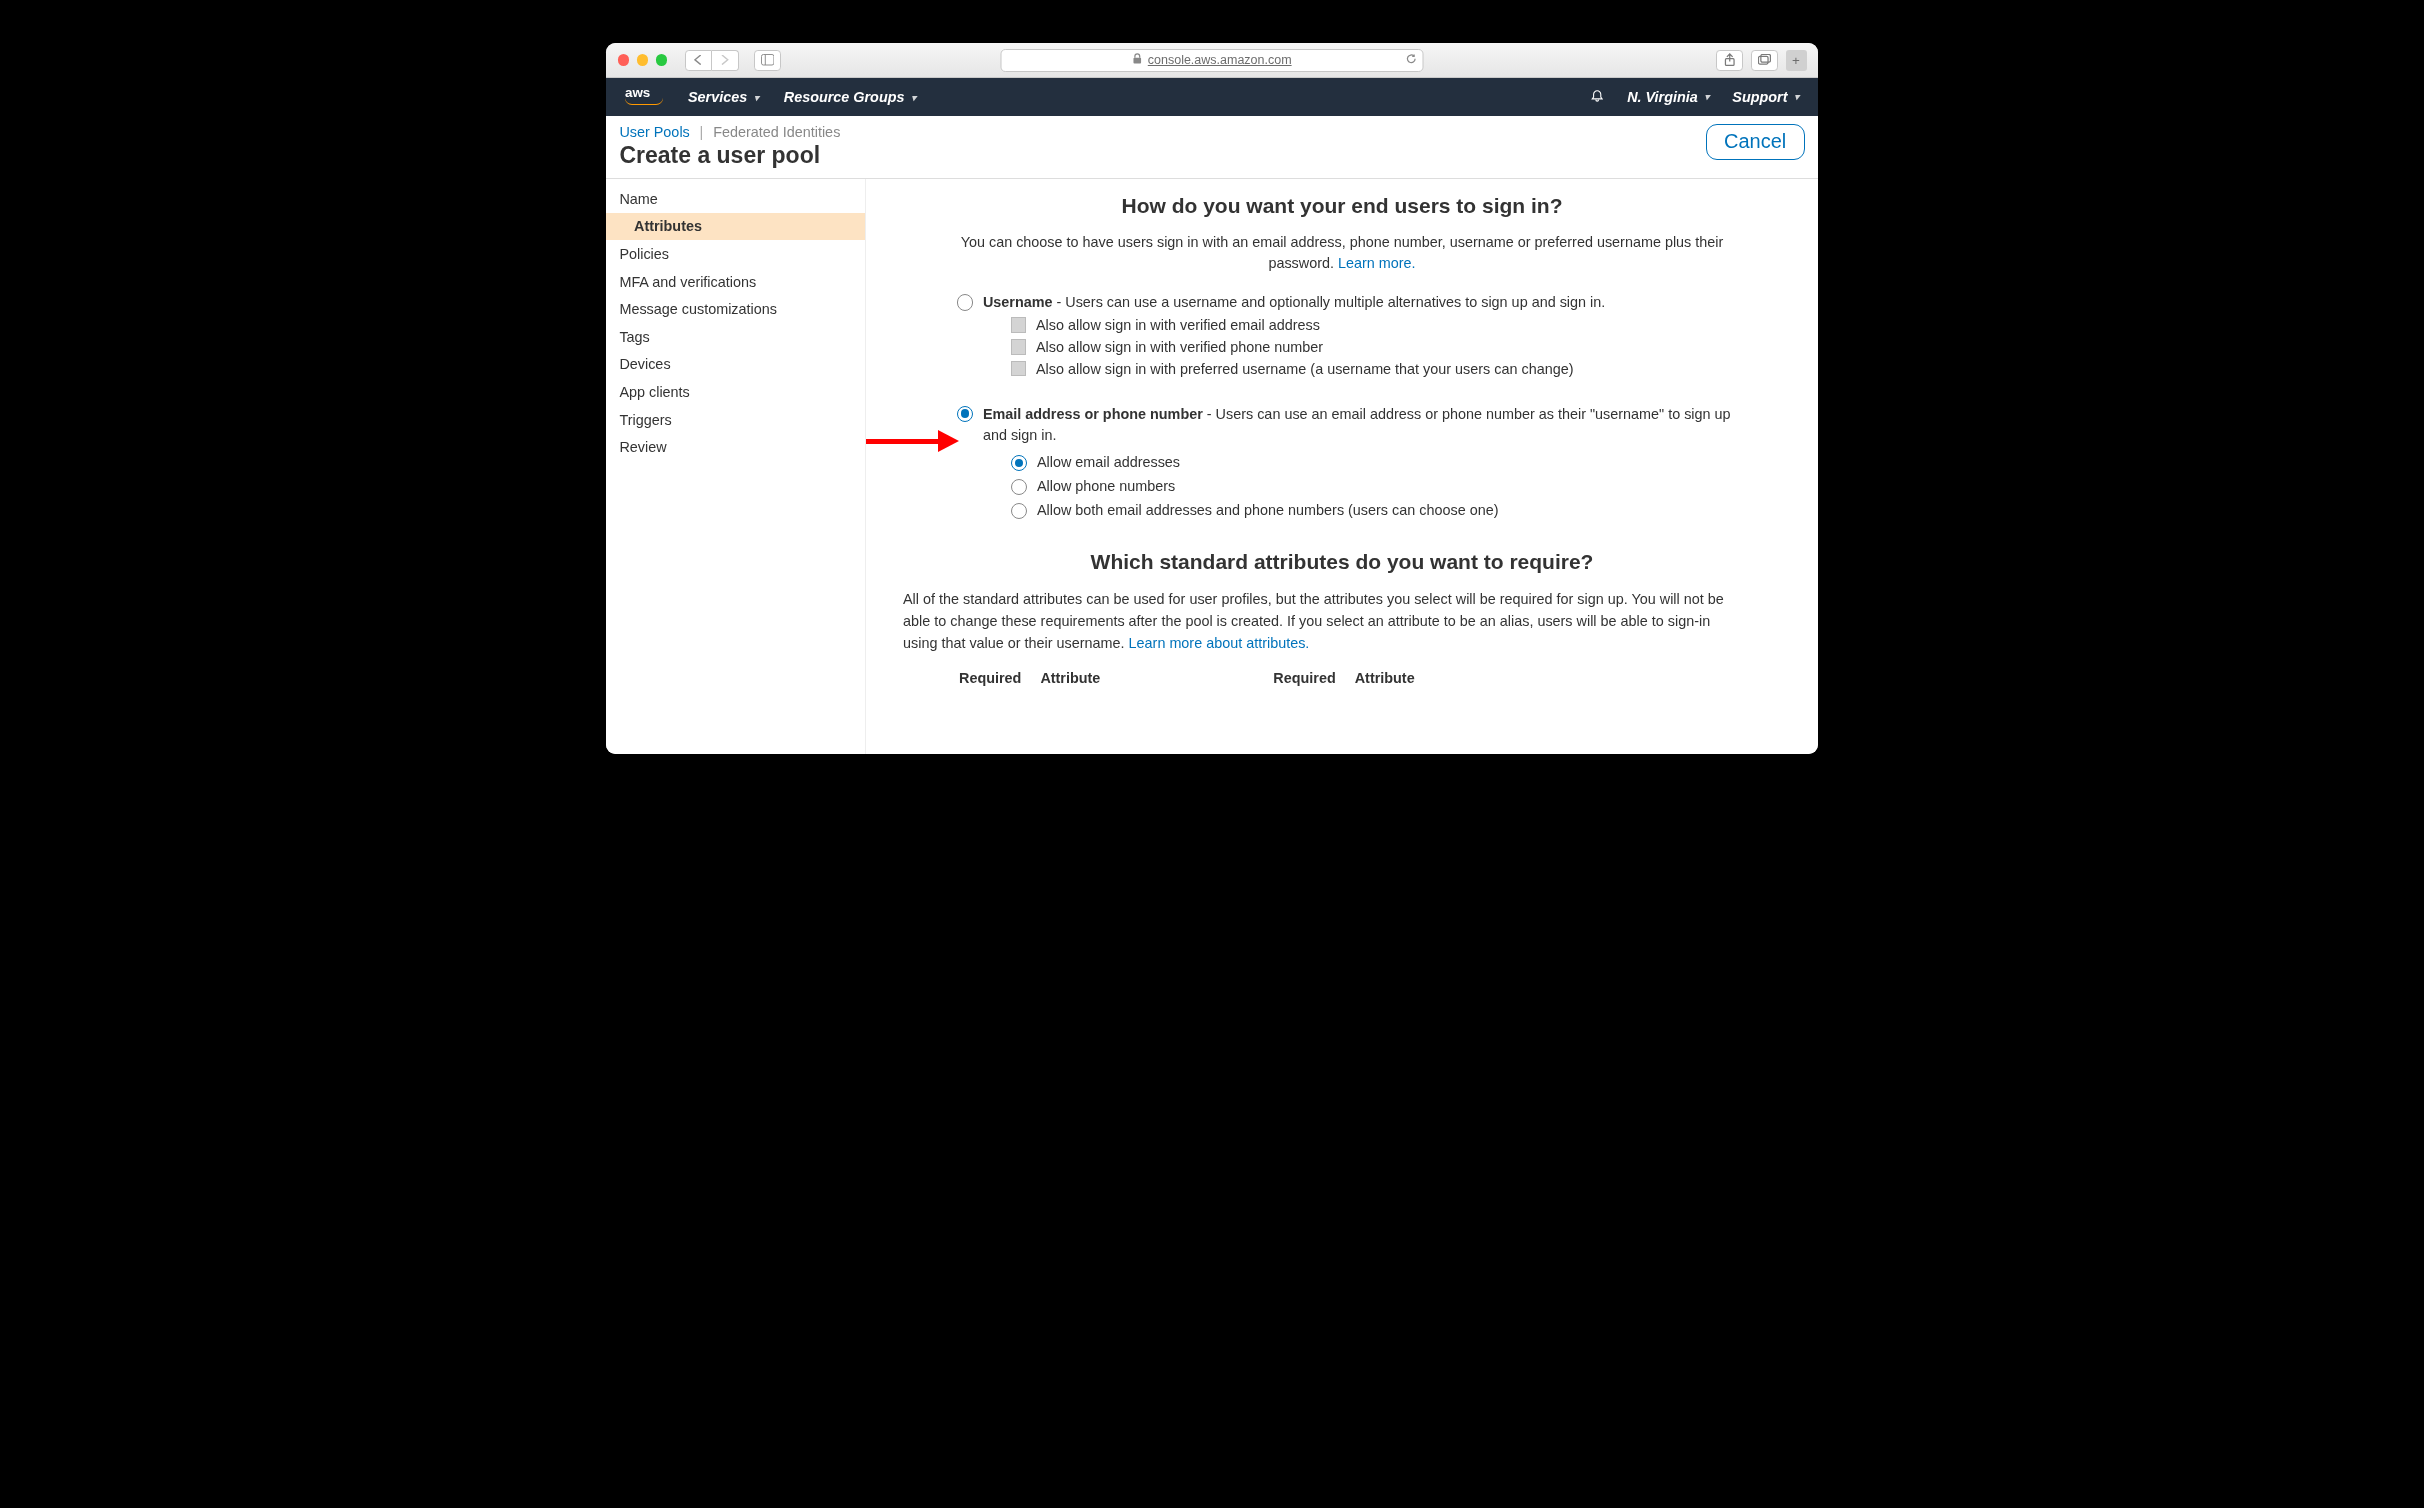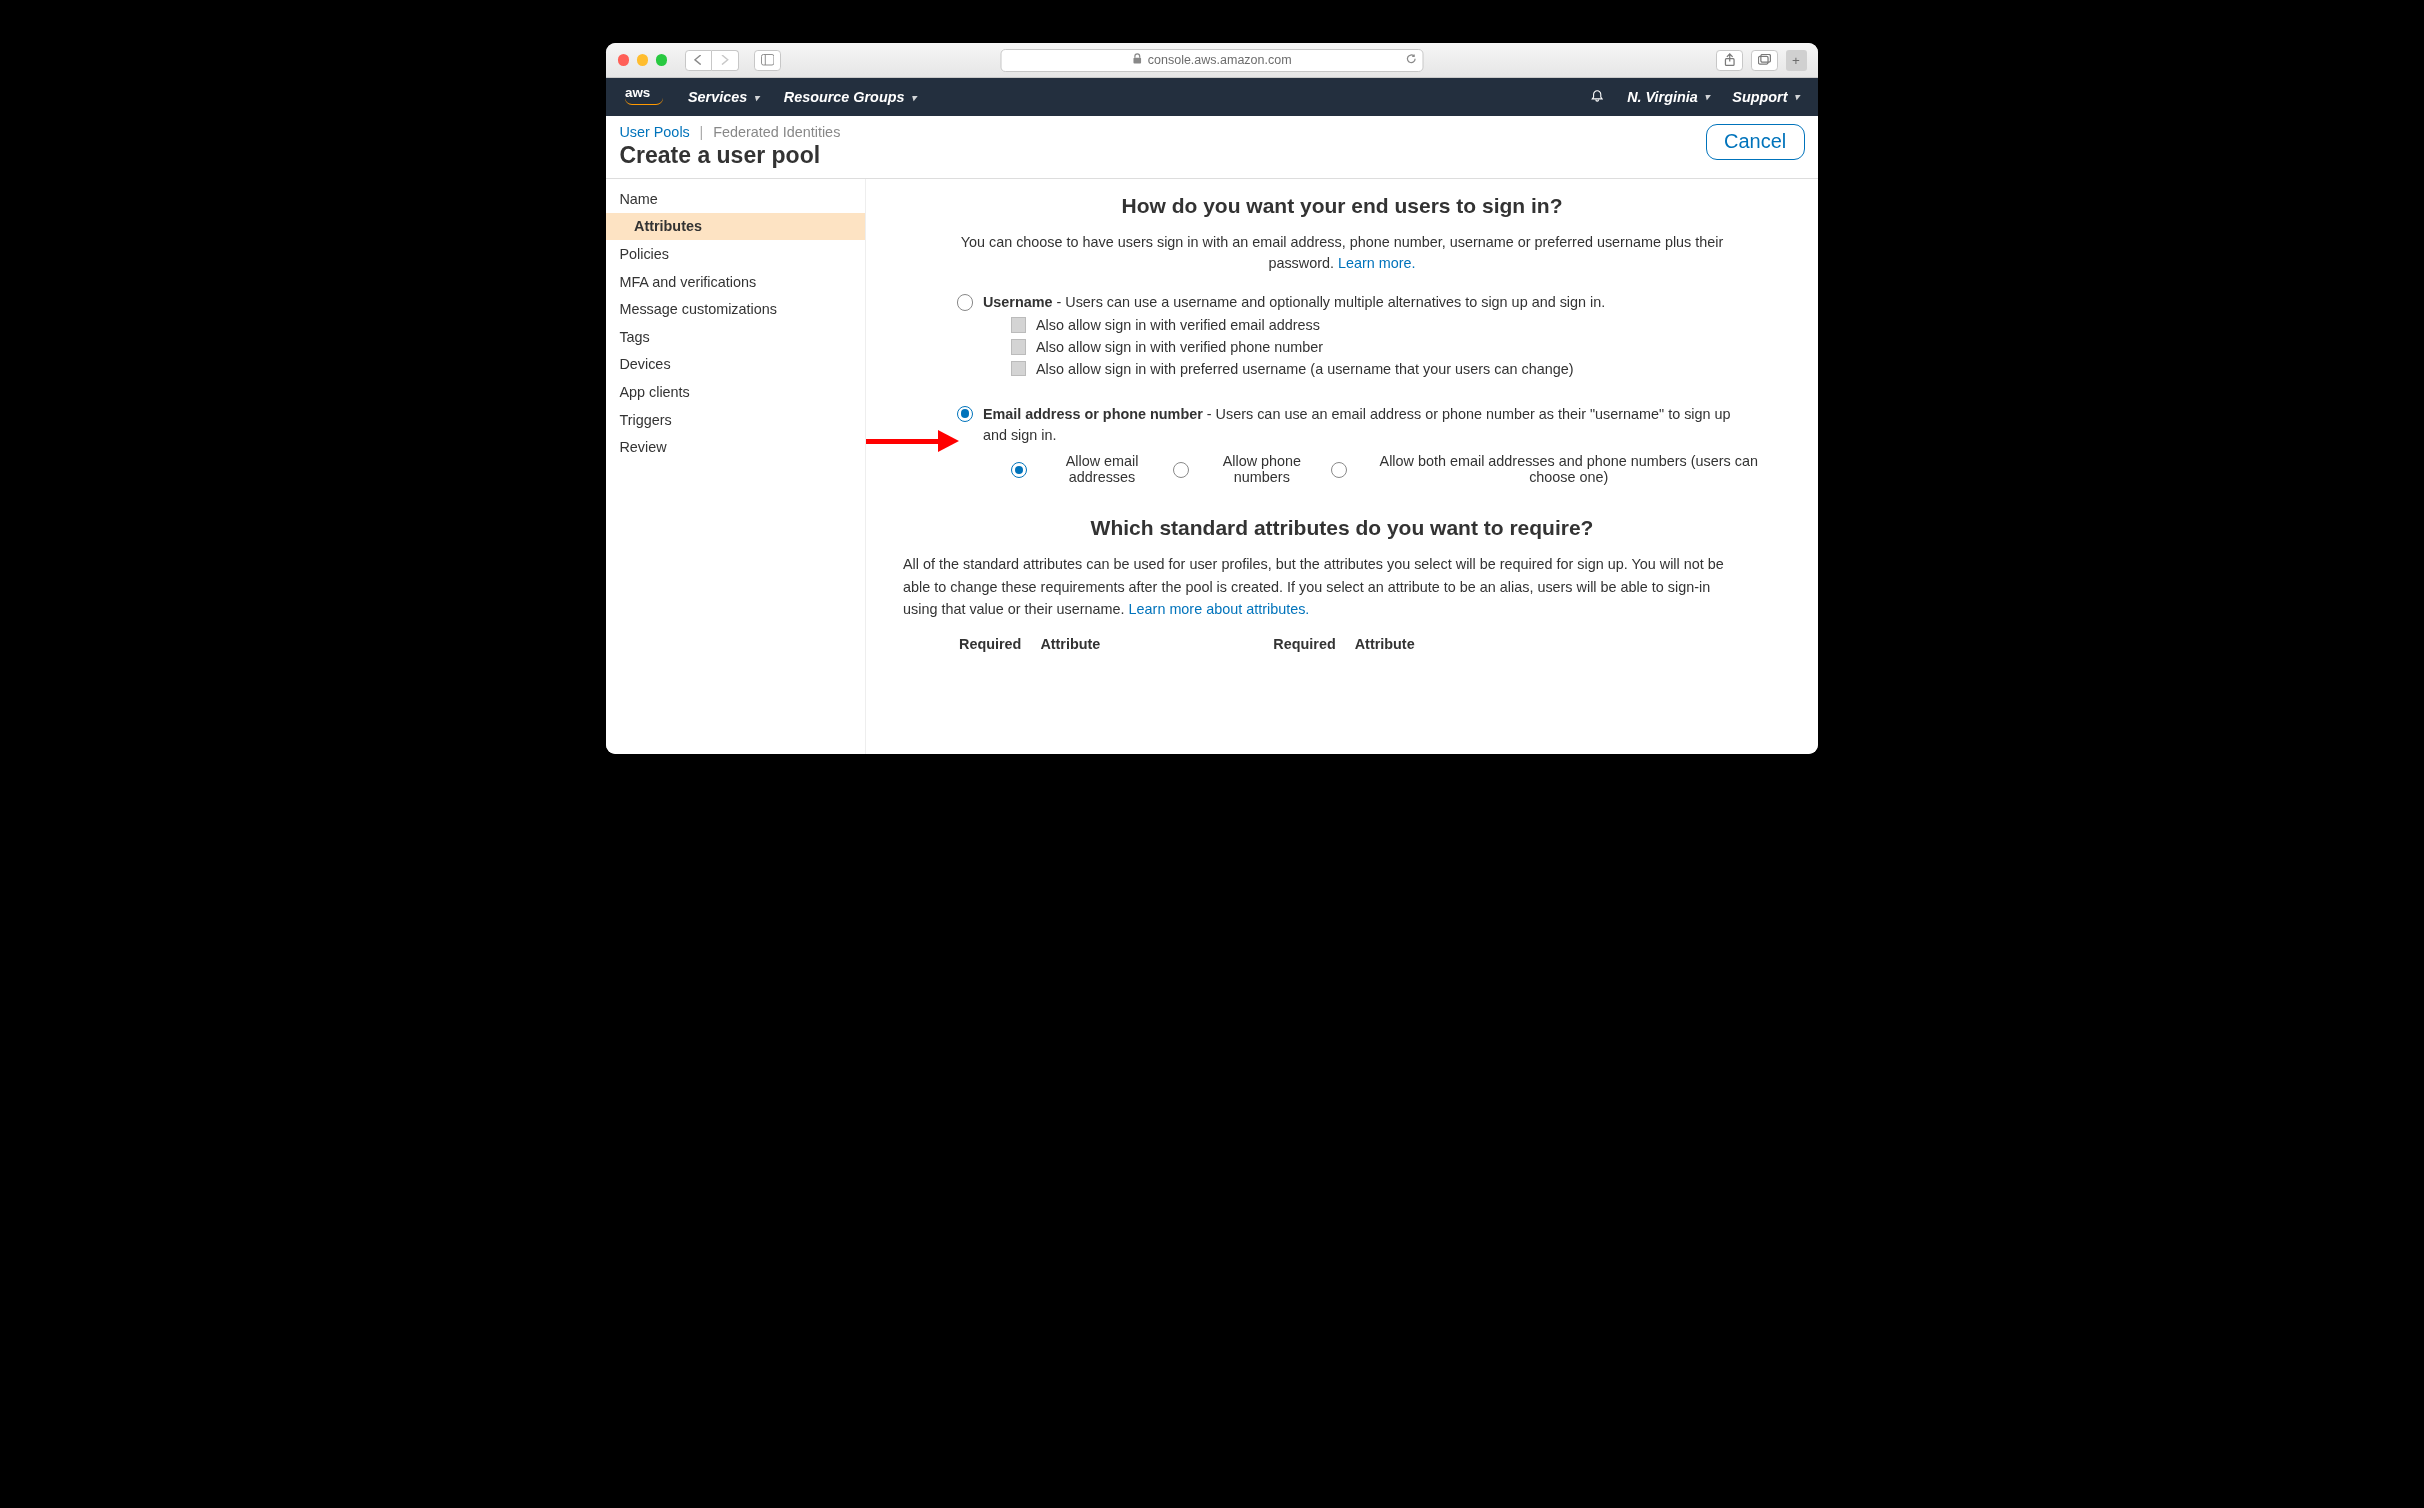--- a/index.html
+++ b/index.html
@@ -47,21 +47,21 @@
     width:27px;height:21px;border:1px solid #c7c7c7;background:#fff;
     display:flex;align-items:center;justify-content:center;
     color:#8a8a8a;font-size:11.5px;
   }
   .sq-btn:first-child{border-radius:3.8px 0 0 3.8px;}
   .sq-btn:last-child{border-radius:0 3.8px 3.8px 0;border-left:none;}
   .sq-single{width:27px;height:21px;border:1px solid #c7c7c7;background:#fff;border-radius:3.8px;display:flex;align-items:center;justify-content:center;color:#8a8a8a;font-size:11.5px;}
   .addr{
     position:absolute;left:50%;transform:translateX(-50%);
     width:423px;height:23px;background:#fff;border:1px solid #c7c7c7;border-radius:4.8px;
-    display:flex;align-items:center;justify-content:center;gap:5.8px;color:#6d6d6d;font-size:12.5px;
+    display:flex;align-items:center;justify-content:center;gap:5.8px;color:#6d6d6d;font-size:12.5px;text-decoration:underline;
   }
   .addr .reload{position:absolute;right:5.8px;color:#8a8a8a;font-size:11.5px;}
   .right-icons{margin-left:auto;display:flex;gap:7.7px;align-items:center;}
   .plus-tab{width:21px;height:21px;background:#d0d0d0;border-radius:2.9px;display:flex;align-items:center;justify-content:center;color:#6d6d6d;font-size:13.4px;}
 
   
   .aws-bar{
     height:38px;background:#232f3e;color:#fff;display:flex;align-items:center;padding:0 19px;gap:25px;
   }
   .aws-logo{font-weight:800;color:#fff;position:relative;letter-spacing:0px;}
@@ -106,21 +106,21 @@
   }
   .radio.selected{border-color:#0073bb;}
   .radio.selected::after{content:"";position:absolute;inset:2.9px;border-radius:50%;background:#0073bb;}
   .opt .txt{font-size:14.4px;line-height:1.45;}
   .opt .txt b{font-weight:700;}
 
   .sub-checks{margin-left:108px;margin-top:3.8px;display:flex;flex-direction:column;gap:5.8px;}
   .chk-row{display:flex;align-items:center;gap:9.6px;font-size:14.4px;}
   .chk{width:15.4px;height:15.4px;background:#d4d4d4;border:1px solid #bbb;flex:none;}
 
-  .sub-radios{margin-left:108px;margin-top:7.7px;display:flex;flex-direction:row;gap:5.8px;text-align:center;}
+  .sub-radios{margin-left:108px;margin-top:7.7px;display:flex;flex-direction:column;gap:5.8px;}
   .sub-radios .row{display:flex;align-items:center;gap:9.6px;font-size:14.4px;}
 
   .arrow{
     position:absolute;left:-61px;top:236px;display:flex;align-items:center;
   }
   .arrow-line{width:96px;height:5.8px;background:#ff0000;}
   .arrow-head{
     width:0;height:0;border-top:11.5px solid transparent;border-bottom:11.5px solid transparent;border-left:21px solid #ff0000;
   }
 

